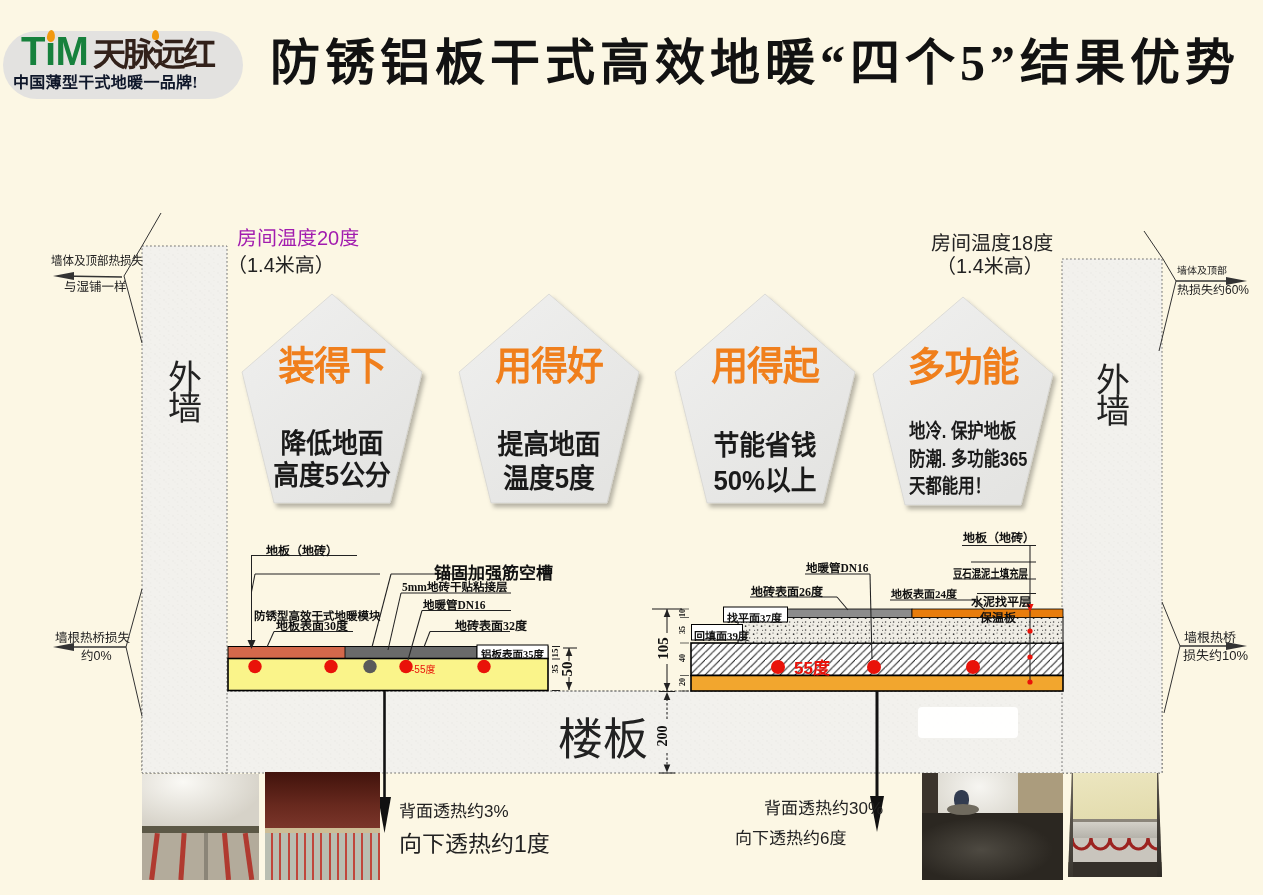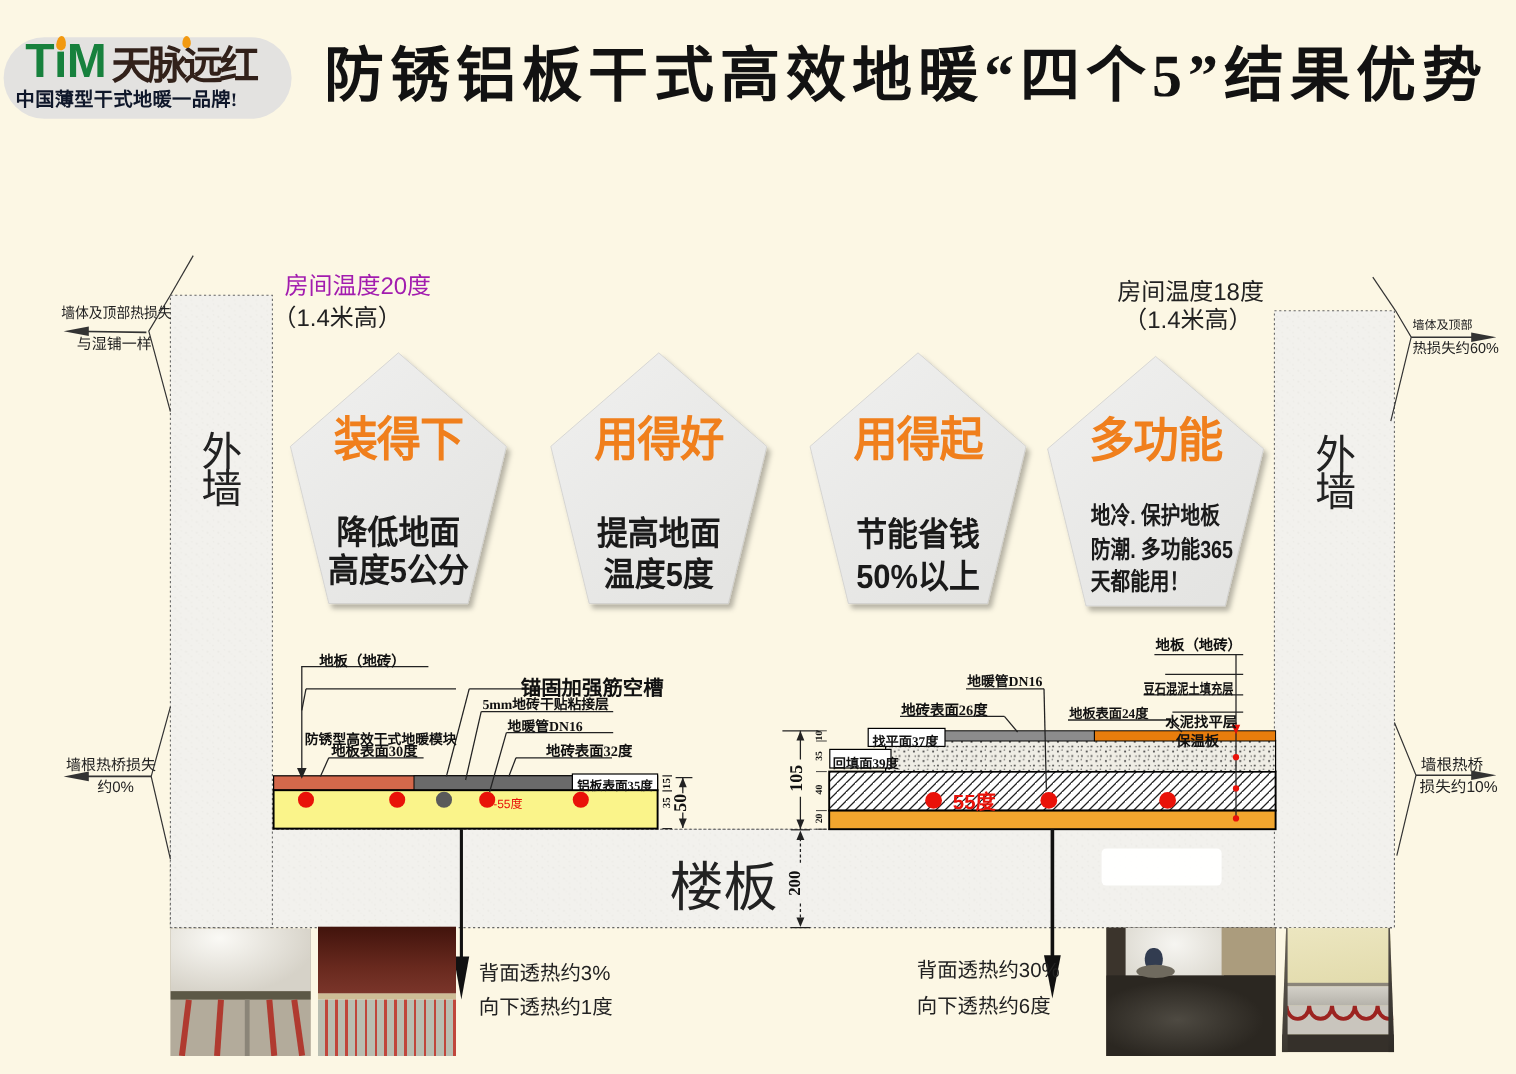--- a/index.html
+++ b/index.html
@@ -231,23 +231,23 @@
 <div class="abs serif" style="left:891px;top:585px;font-size:11px;">地板表面24度</div>
 <div class="abs serif lbl" style="left:963px;top:528px;">地板（地砖）</div>
 <div class="abs serif lbl" style="left:971px;top:547px;margin-top:45px;">水泥找平层</div>
 <div class="abs serif lbl" style="left:953px;top:564px;transform:scaleX(0.78);transform-origin:left;">豆石混泥土填充层</div>
 <div class="abs serif" style="left:980px;top:608px;font-size:12px;">保温板</div>
 <div class="abs serif" style="left:727px;top:608.5px;font-size:11px;">找平面37度</div>
 <div class="abs serif" style="left:694px;top:626.5px;font-size:11px;">回填面39度</div>
 <div class="abs" style="left:794px;top:654px;font-size:17px;font-weight:900;color:#e91209;">55度</div>
 
 <div class="abs" style="left:399px;top:797px;font-size:17px;color:#222;">背面透热约3%</div>
-<div class="abs" style="left:399px;top:825px;font-size:17px;color:#222;">向下透热约1度</div>
+<div class="abs" style="left:399px;top:825px;font-size:23px;color:#222;">向下透热约1度</div>
 <div class="abs" style="left:752px;top:794px;font-size:17px;color:#222;margin-left:12px;">背面透热约30%</div>
-<div class="abs" style="left:764px;top:824px;font-size:17px;color:#222;">向下透热约6度</div>
+<div class="abs" style="left:735px;top:824px;font-size:17px;color:#222;">向下透热约6度</div>
 
 <div class="abs" style="left:142px;top:774px;width:117px;height:106px;background:#b3ab9b;overflow:hidden;">
   <div class="abs" style="left:0;top:0;width:117px;height:52px;background:radial-gradient(ellipse at 35% 15%, #faf9f5, #d6d2c8 75%);"></div>
   <div class="abs" style="left:0;top:52px;width:117px;height:7px;background:#5c5846;"></div>
   <div class="abs" style="left:10px;top:59px;width:4.5px;height:47px;background:#b03a30;transform:rotate(7deg);"></div>
   <div class="abs" style="left:38px;top:59px;width:4.5px;height:47px;background:#b03a30;transform:rotate(4deg);"></div>
   <div class="abs" style="left:62px;top:59px;width:4px;height:47px;background:#8b8578;"></div>
   <div class="abs" style="left:82px;top:59px;width:4.5px;height:47px;background:#b03a30;transform:rotate(-5deg);"></div>
   <div class="abs" style="left:104px;top:59px;width:4.5px;height:47px;background:#b03a30;transform:rotate(-8deg);"></div>
 </div>

